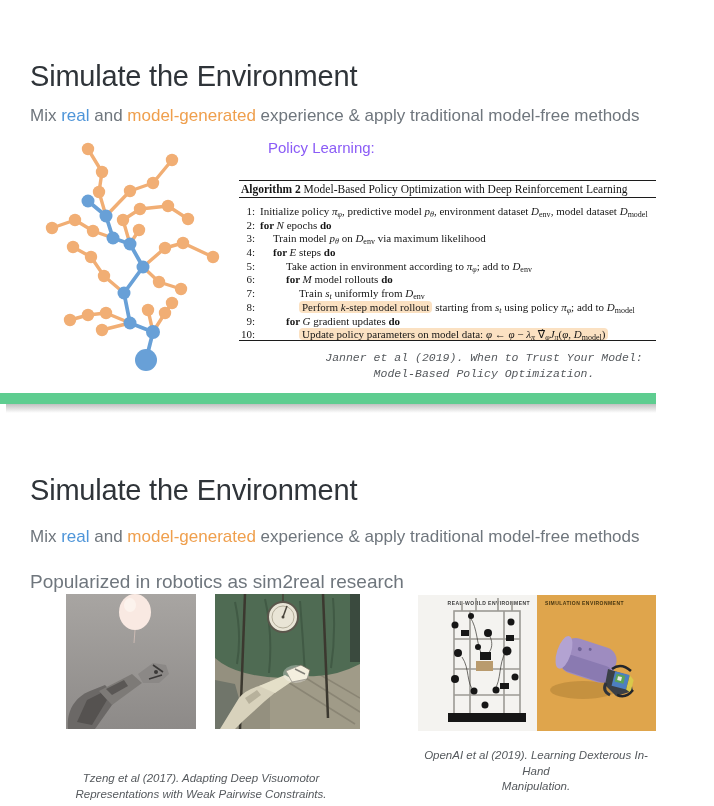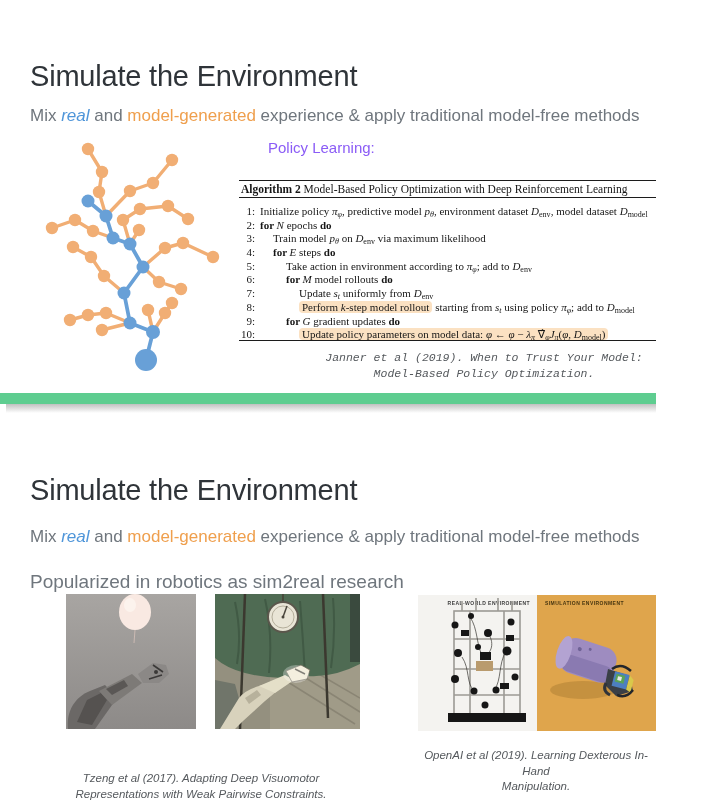--- a/index.html
+++ b/index.html
@@ -2,21 +2,21 @@
 <html style="--green: #5ecd90; --blue: #4e95d9; --orange: #ef9f4d; --tgray: #6f767d; --hl: #fbe1c2;"><head>
 <meta charset="utf-8">
 <style>
   html,body{margin:0;padding:0;background:#ffffff;}
   .canvas{position:relative;width:656px;height:806px;background:#fff;overflow:hidden;
           font-family:"Liberation Sans", sans-serif;}
   .slide-title{position:absolute;left:30px;font-size:29px;line-height:30px;font-weight:500;
                color:#2f3439;letter-spacing:-0.2px;white-space:nowrap;}
   .subtitle{position:absolute;left:30px;font-size:17px;line-height:18px;color:var(--tgray);
             white-space:nowrap;}
-  .t-gray{color:var(--tgray);} .t-blue{color:var(--blue);font-style:italic;} .t-orange{color:var(--orange);}
+  .t-gray{color:var(--tgray);} .t-blue{color:var(--blue);} .t-orange{color:var(--orange);}
   .bodytext{position:absolute;left:30px;top:552px;font-size:19px;color:var(--tgray);white-space:nowrap;}
 
   .policy-label{position:absolute;left:268px;top:139px;font-size:15px;color:#8b5cf6;}
 
   
   .algo{position:absolute;left:239px;top:180px;width:463px;
         font-family:"Liberation Serif", serif;color:#161616;
         border-top:1.6px solid #1c1c1c;border-bottom:1.6px solid #1c1c1c;overflow:hidden;}
   .algo-header{font-size:11.5px;line-height:14px;padding:1px 0 1px 2px;
                border-bottom:1.2px solid #1c1c1c;white-space:nowrap;}
@@ -135,21 +135,21 @@
 
     <div class="algo">
       <div class="algo-header"><span class="sb">Algorithm 2</span><span> Model-Based Policy Optimization with Deep Reinforcement Learning</span></div>
       <div id="algo-lines" class="algo-lines">
           <div class="algo-line"><span class="num">1:</span><span style="display: inline-block; width: 0px;"></span><span>Initialize policy </span><span class="si">π</span><span class="si ss">φ</span><span>, predictive model </span><span class="si">p</span><span class="si ss">θ</span><span>, environment dataset </span><span class="si">D</span><span class="ss">env</span><span>, model dataset </span><span class="si">D</span><span class="ss">model</span></div>
           <div class="algo-line"><span class="num">2:</span><span style="display: inline-block; width: 0px;"></span><span class="sb">for </span><span class="si">N</span><span> epochs </span><span class="sb">do</span></div>
           <div class="algo-line"><span class="num">3:</span><span style="display: inline-block; width: 13px;"></span><span>Train model </span><span class="si">p</span><span class="si ss">θ</span><span> on </span><span class="si">D</span><span class="ss">env</span><span> via maximum likelihood</span></div>
           <div class="algo-line"><span class="num">4:</span><span style="display: inline-block; width: 13px;"></span><span class="sb">for </span><span class="si">E</span><span> steps </span><span class="sb">do</span></div>
           <div class="algo-line"><span class="num">5:</span><span style="display: inline-block; width: 26px;"></span><span>Take action in environment according to </span><span class="si">π</span><span class="si ss">φ</span><span>; add to </span><span class="si">D</span><span class="ss">env</span></div>
           <div class="algo-line"><span class="num">6:</span><span style="display: inline-block; width: 26px;"></span><span class="sb">for </span><span class="si">M</span><span> model rollouts </span><span class="sb">do</span></div>
-          <div class="algo-line"><span class="num">7:</span><span style="display: inline-block; width: 39px;"></span><span>Update </span><span class="si">s</span><span class="si ss">t</span><span> uniformly from </span><span class="si">D</span><span class="ss">env</span></div>
+          <div class="algo-line"><span class="num">7:</span><span style="display: inline-block; width: 39px;"></span><span>Train </span><span class="si">s</span><span class="si ss">t</span><span> uniformly from </span><span class="si">D</span><span class="ss">env</span></div>
           <div class="algo-line"><span class="num">8:</span><span style="display: inline-block; width: 39px;"></span><span class="hlwrap"><span>Perform </span><span class="si">k</span><span>-step model rollout</span></span><span> starting from </span><span class="si">s</span><span class="si ss">t</span><span> using policy </span><span class="si">π</span><span class="si ss">φ</span><span>; add to </span><span class="si">D</span><span class="ss">model</span></div>
           <div class="algo-line"><span class="num">9:</span><span style="display: inline-block; width: 26px;"></span><span class="sb">for </span><span class="si">G</span><span> gradient updates </span><span class="sb">do</span></div>
           <div class="algo-line"><span class="num">10:</span><span style="display: inline-block; width: 39px;"></span><span class="hlwrap"><span>Update policy parameters on model data: </span><span class="si">φ</span><span> ← </span><span class="si">φ</span><span> − </span><span class="si">λ</span><span class="si ss">π</span><span> </span><span>∇̂</span><span class="si ss">φ</span><span class="si">J</span><span class="si ss">π</span><span>(</span><span class="si">φ</span><span>, </span><span class="si">D</span><span class="ss">model</span><span>)</span></span></div>
         </div>
     </div>
 
     <div class="cite cite-janner">Janner et al (2019). When to Trust Your Model:<br>Model-Based Policy Optimization.</div>
   </section>
 
   <div class="divider"></div>

